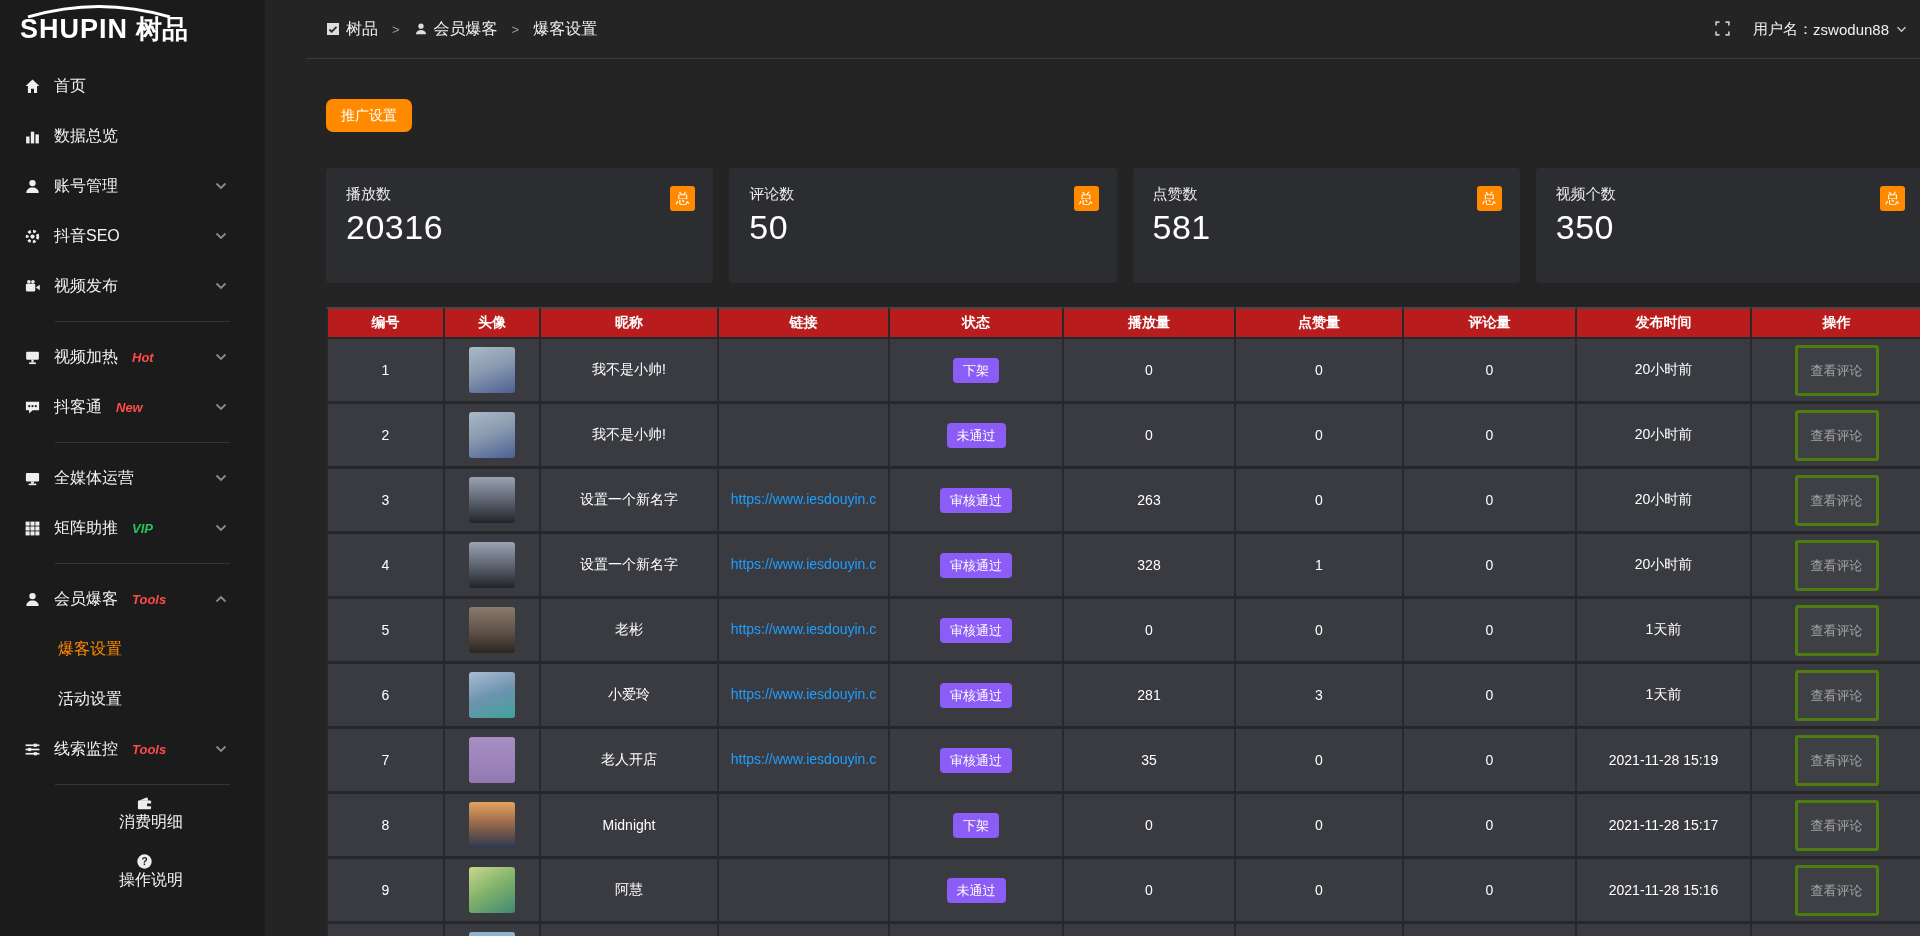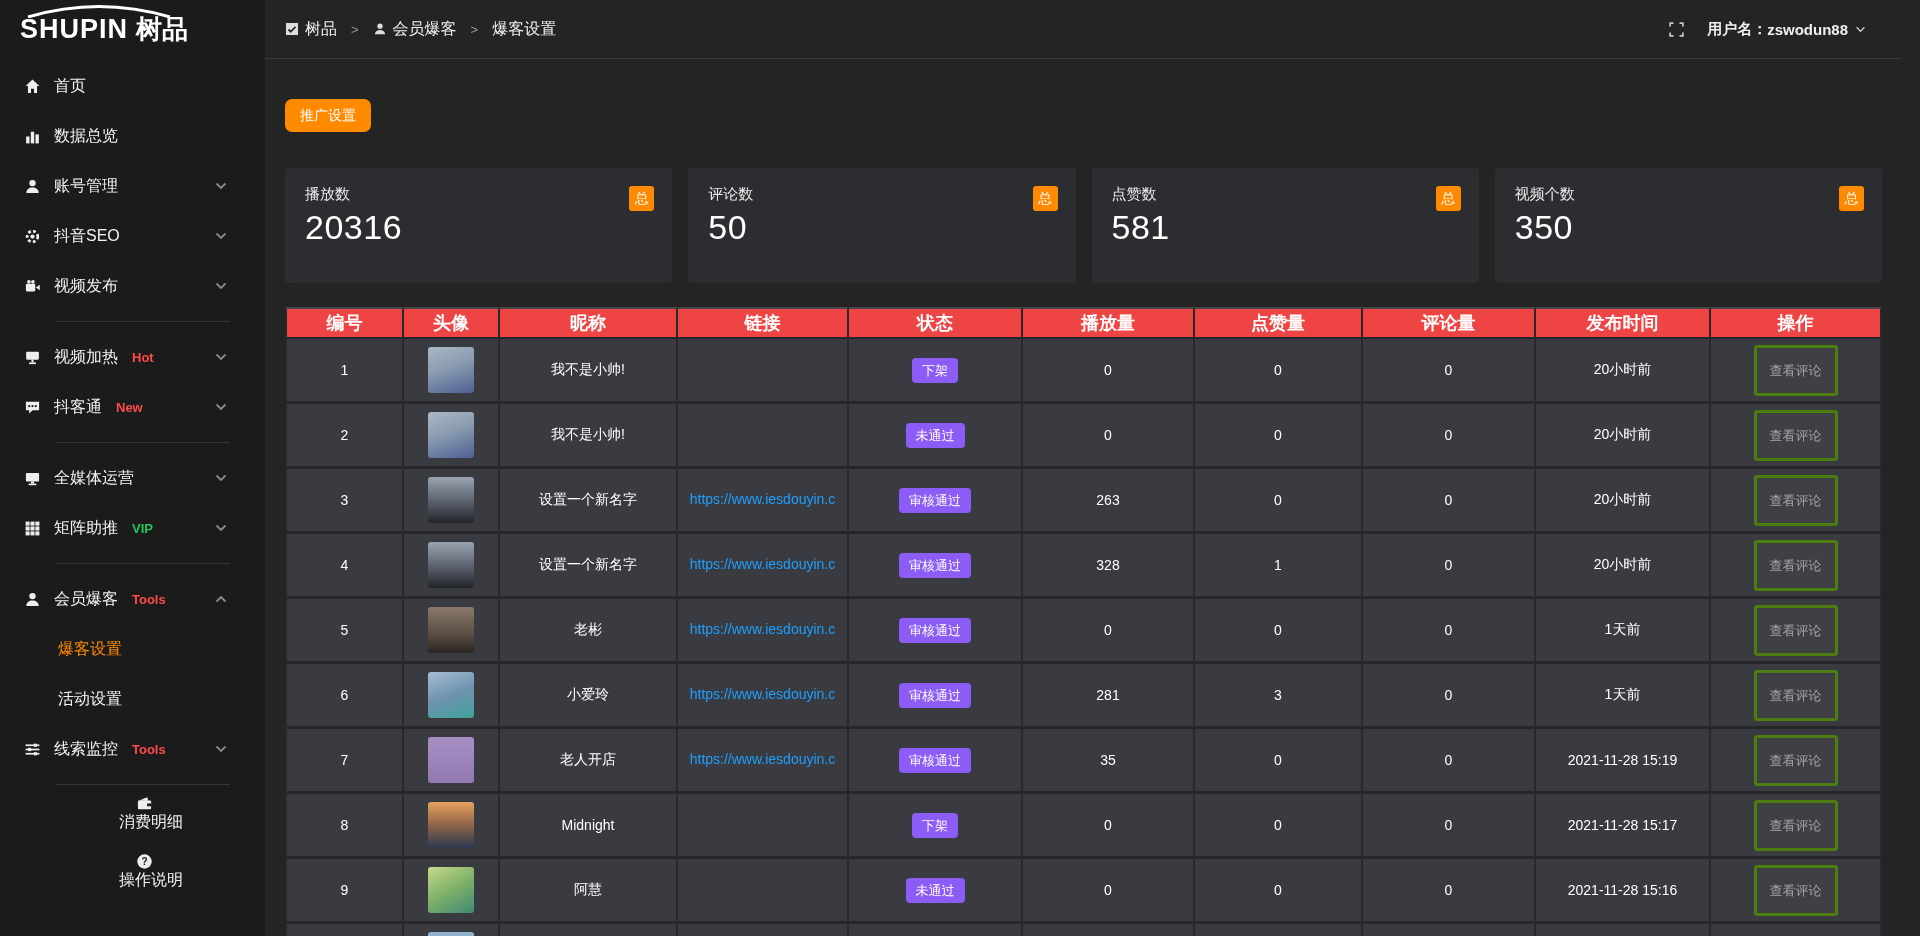--- a/index.html
+++ b/index.html
@@ -1,69 +1,69 @@
 <!DOCTYPE html>
 <html><head>
 <meta charset="utf-8">
 <style>
   * { margin:0; padding:0; box-sizing:border-box; }
   html,body { width:1920px; height:936px; overflow:hidden; background:#242424;
     font-family:"Liberation Sans","DejaVu Sans",sans-serif; color:#f0f0f0; }
-  .app { display:flex; width:1636px; height:936px; }
+  .app { display:flex; width:1636px; height:936px;gap:41px; }
 
   
   .sidebar { width:265px; height:936px; background:#1b1b1b; flex:none; overflow:hidden; }
   .logo { height:59px; display:flex; align-items:center; padding-left:20px; position:relative; }
   .logo-arc { position:absolute; left:24px; top:4px; }
   .logo-en { font-size:27px; font-weight:bold; letter-spacing:1px; color:#fff; }
   .logo-cn { font-size:26px; font-weight:bold; color:#fff; margin-left:8px; }
   .nav { padding-top:2px; }
   .nav-item { height:50px; display:flex; align-items:center; padding-left:24px; cursor:pointer; }
   .nav-item.tall { height:58px;flex-direction:column; }
   .nav-icon { width:17px; height:17px; flex:none; display:inline-block; }
   .nav-label { font-size:16px; color:#f2f2f2; margin-left:13px; }
-  .nav-badge { font-size:13px; font-weight:bold; margin-left:14px; }
+  .nav-badge { font-size:13px; font-style:italic; font-weight:bold; margin-left:14px; }
   .badge-red { color:#ff4a4a; }
   .badge-yellow { color:#22c55e; }
   .nav-chevron { margin-left:auto; margin-right:38px; }
   .nav-sub { height:50px; display:flex; align-items:center; padding-left:58px; cursor:pointer; }
   .nav-sub .nav-label { margin-left:0; }
   .nav-sub.active .nav-label { color:#ff8a00; }
   .nav-divider { height:1px; background:#353535; margin:10px 35px 10px 55px; }
 
   
   .main { flex:1; display:flex; flex-direction:column; }
   .topbar { height:59px; flex:none; display:flex; align-items:center;
     border-bottom:1px solid #3b3b3c; padding:0 36px 0 20px; background:#242424; }
   .crumb { display:flex; align-items:center; }
   .crumb-item { display:flex; align-items:center; font-size:16px; color:#f0f0f0; cursor:pointer; }
   .crumb-item .cicon { margin-right:6px; display:inline-flex; }
   .crumb-sep { color:#9a9a9a; font-size:13px; margin:0 14px; }
-  .topbar-right { margin-left:auto; display:flex; align-items:center; gap:22px;font-weight:bold; }
+  .topbar-right { margin-left:auto; display:flex; align-items:flex-start; gap:22px; }
   .user-chip { display:flex; align-items:center; font-size:15px; color:#f0f0f0; cursor:pointer; }
   .user-chip svg { margin-left:7px; }
 
   .content { flex:1; overflow:hidden; padding:40px 20px 0 20px; }
 
   .promo-btn { display:inline-block; background:#ff8a00; color:#fff; font-size:14px;
     border:none; border-radius:7px; padding:8px 15px; height:33px; cursor:pointer; }
 
   .cards { display:flex; gap:16px; margin-top:36px; }
   .card { flex:1; height:115px; background:#2c2d31; border-radius:4px; position:relative;
     padding:17px 20px; }
   .card-label { font-size:15px; color:#ececec; }
   .card-value { font-size:34px; font-weight:500; color:#fff; margin-top:4px; letter-spacing:0.5px; }
   .card-badge { position:absolute; top:18px; right:18px; width:25px; height:25px;
     background:#ff8a00; color:#fff; border-radius:3px; font-size:14px;
     display:flex; align-items:center; justify-content:center; }
 
   
   .grid-wrap { margin-top:24px; }
   table { border-collapse:separate; border-spacing:0; table-layout:fixed; width:1597px; }
-  th { height:32px; background:#ef4444; color:#fff; font-size:18px; font-weight:bold;
+  th { height:32px; background:#b91c1c; color:#fff; font-size:14px; font-weight:bold;
     border-right:2px solid #28292c; border-bottom:2px solid #26272a; border-top:2px solid #47484c; }
   th:first-child, td:first-child { border-left:2px solid #28292c; }
   td { height:65px; background:#3a3b40; color:#fff; font-size:14px; text-align:center;
     vertical-align:middle; border-right:2px solid #28292c; border-bottom:3px solid #26272a;
     overflow:hidden; white-space:nowrap; }
   .avatar { width:46px; height:46px; border-radius:3px; margin:0 auto; }
   .link-text { color:#1e9fff; cursor:pointer; display:inline-block; max-width:164px;
     overflow:hidden; white-space:nowrap; }
   .status-badge { display:inline-block; background:#8b5cf6; color:#fff; font-size:13px;
     border-radius:4px; padding:6px 10px; line-height:1; }

